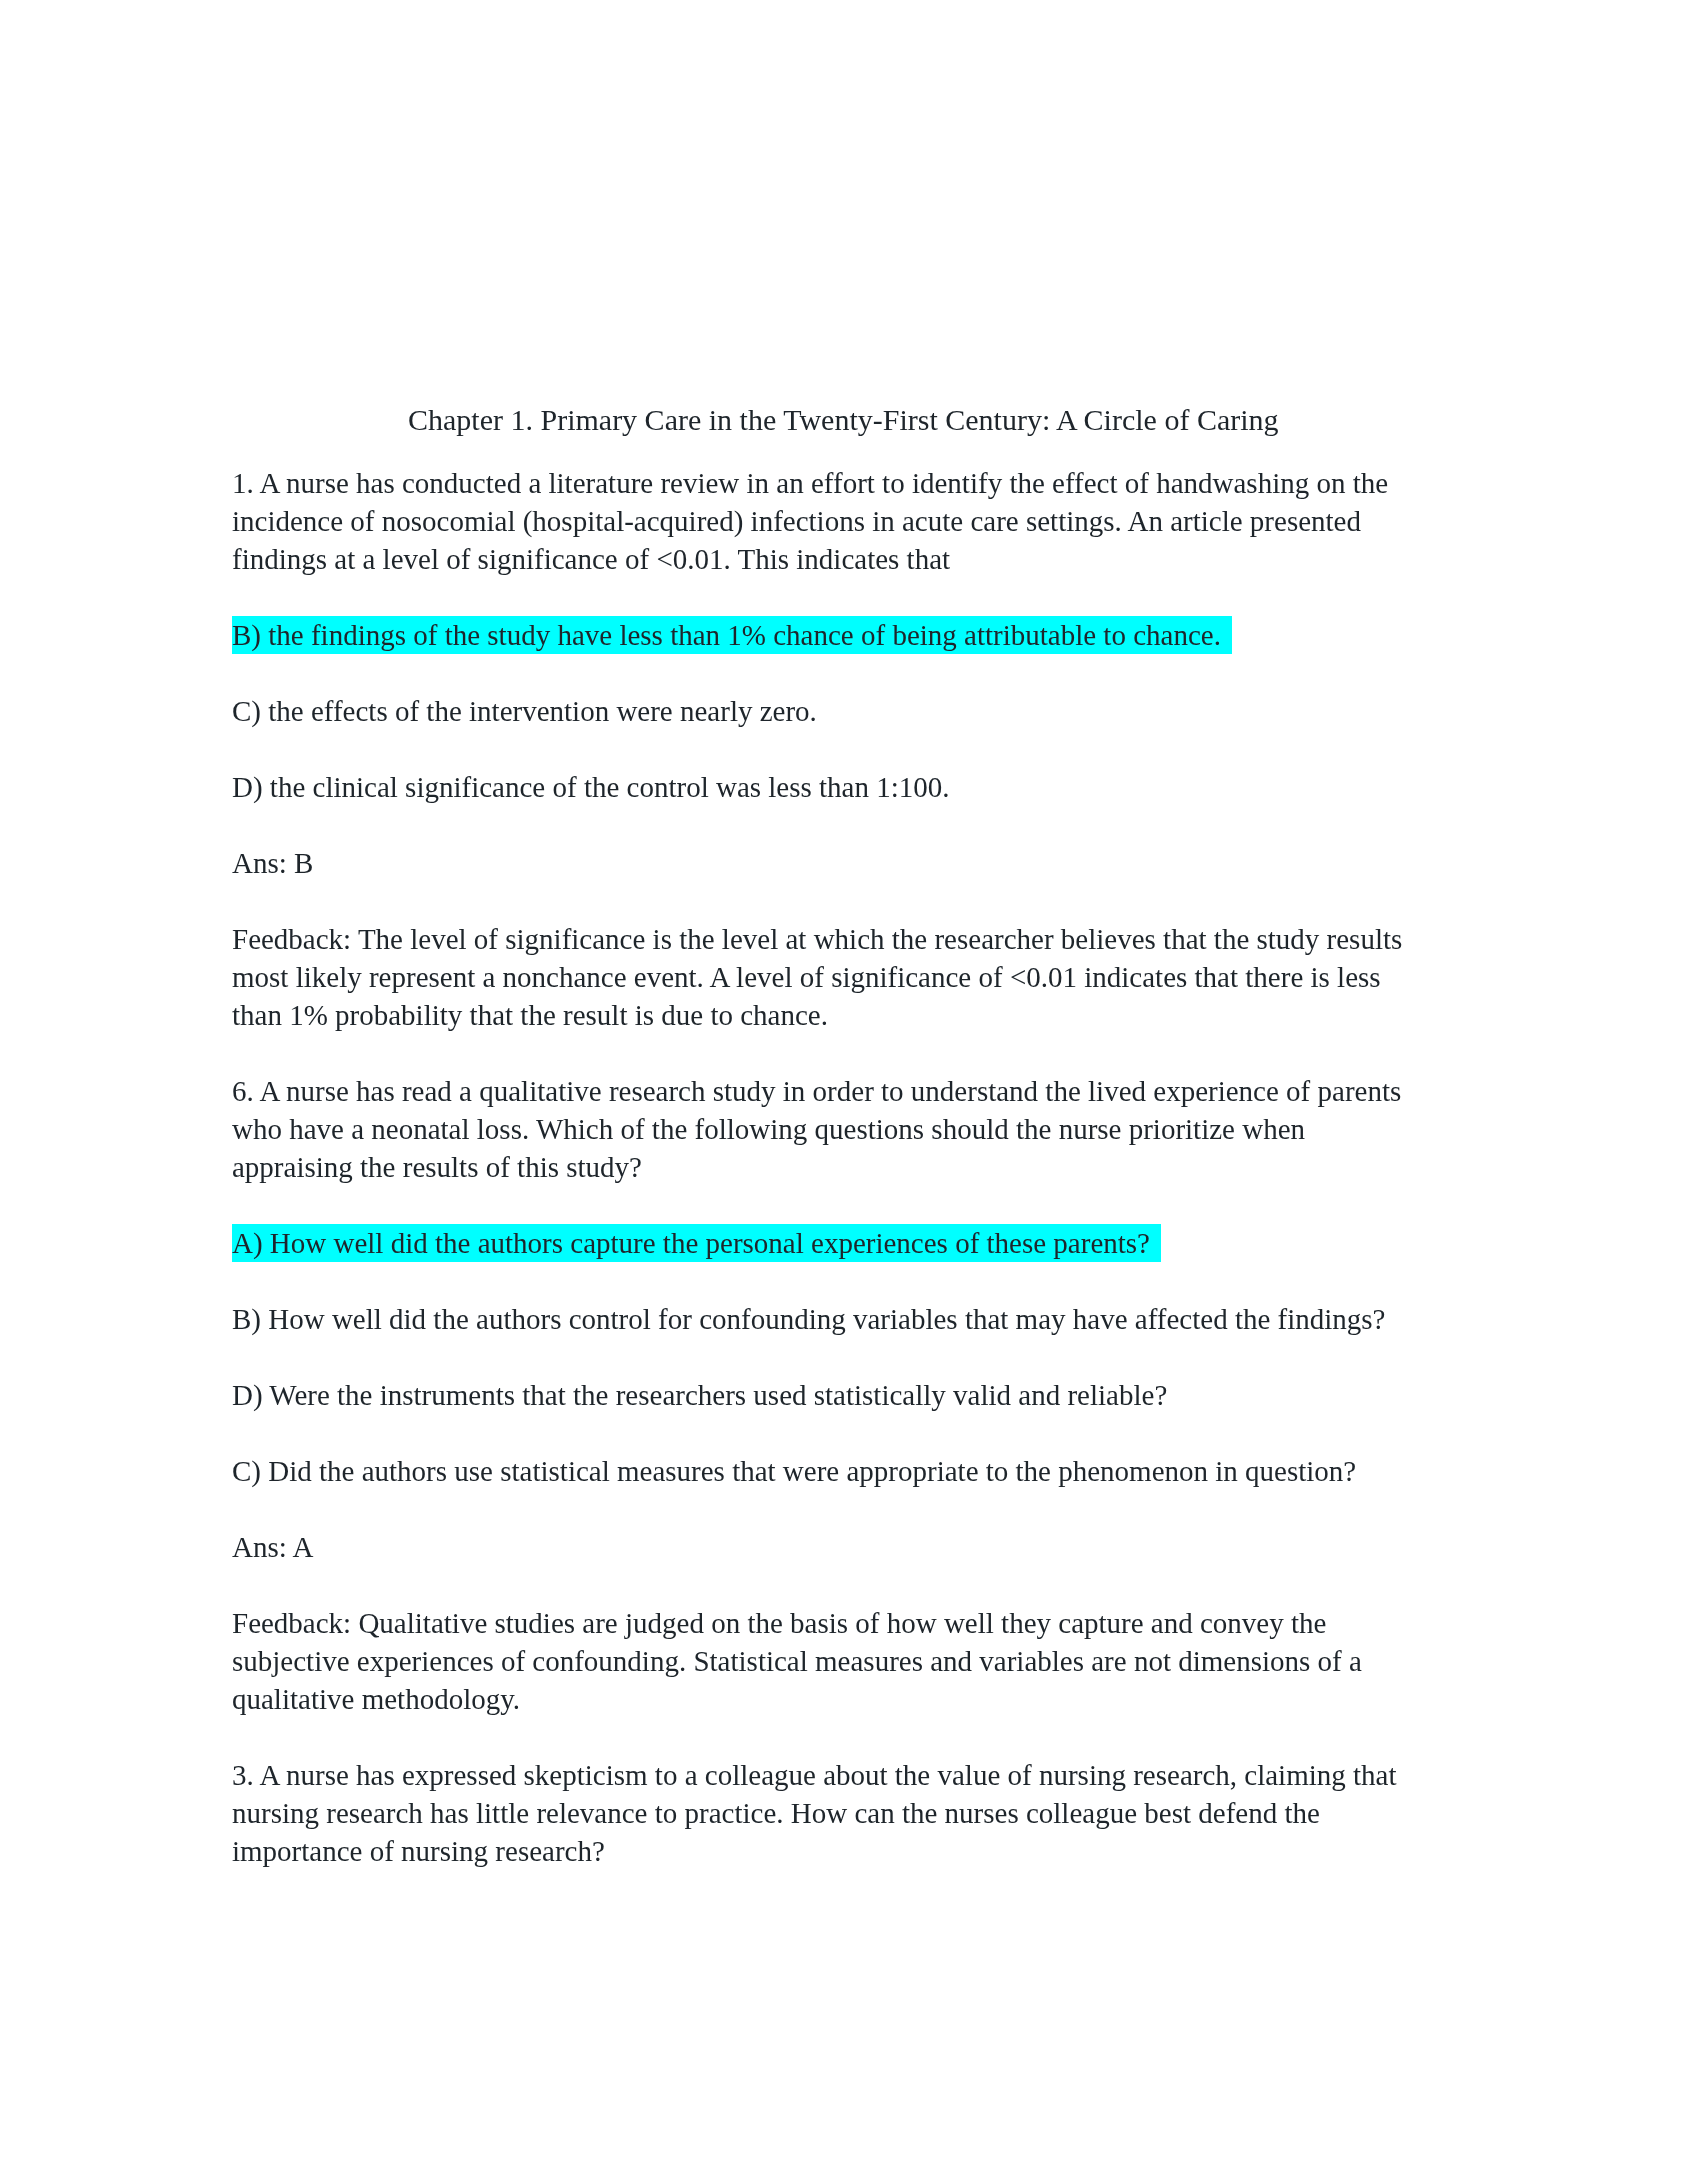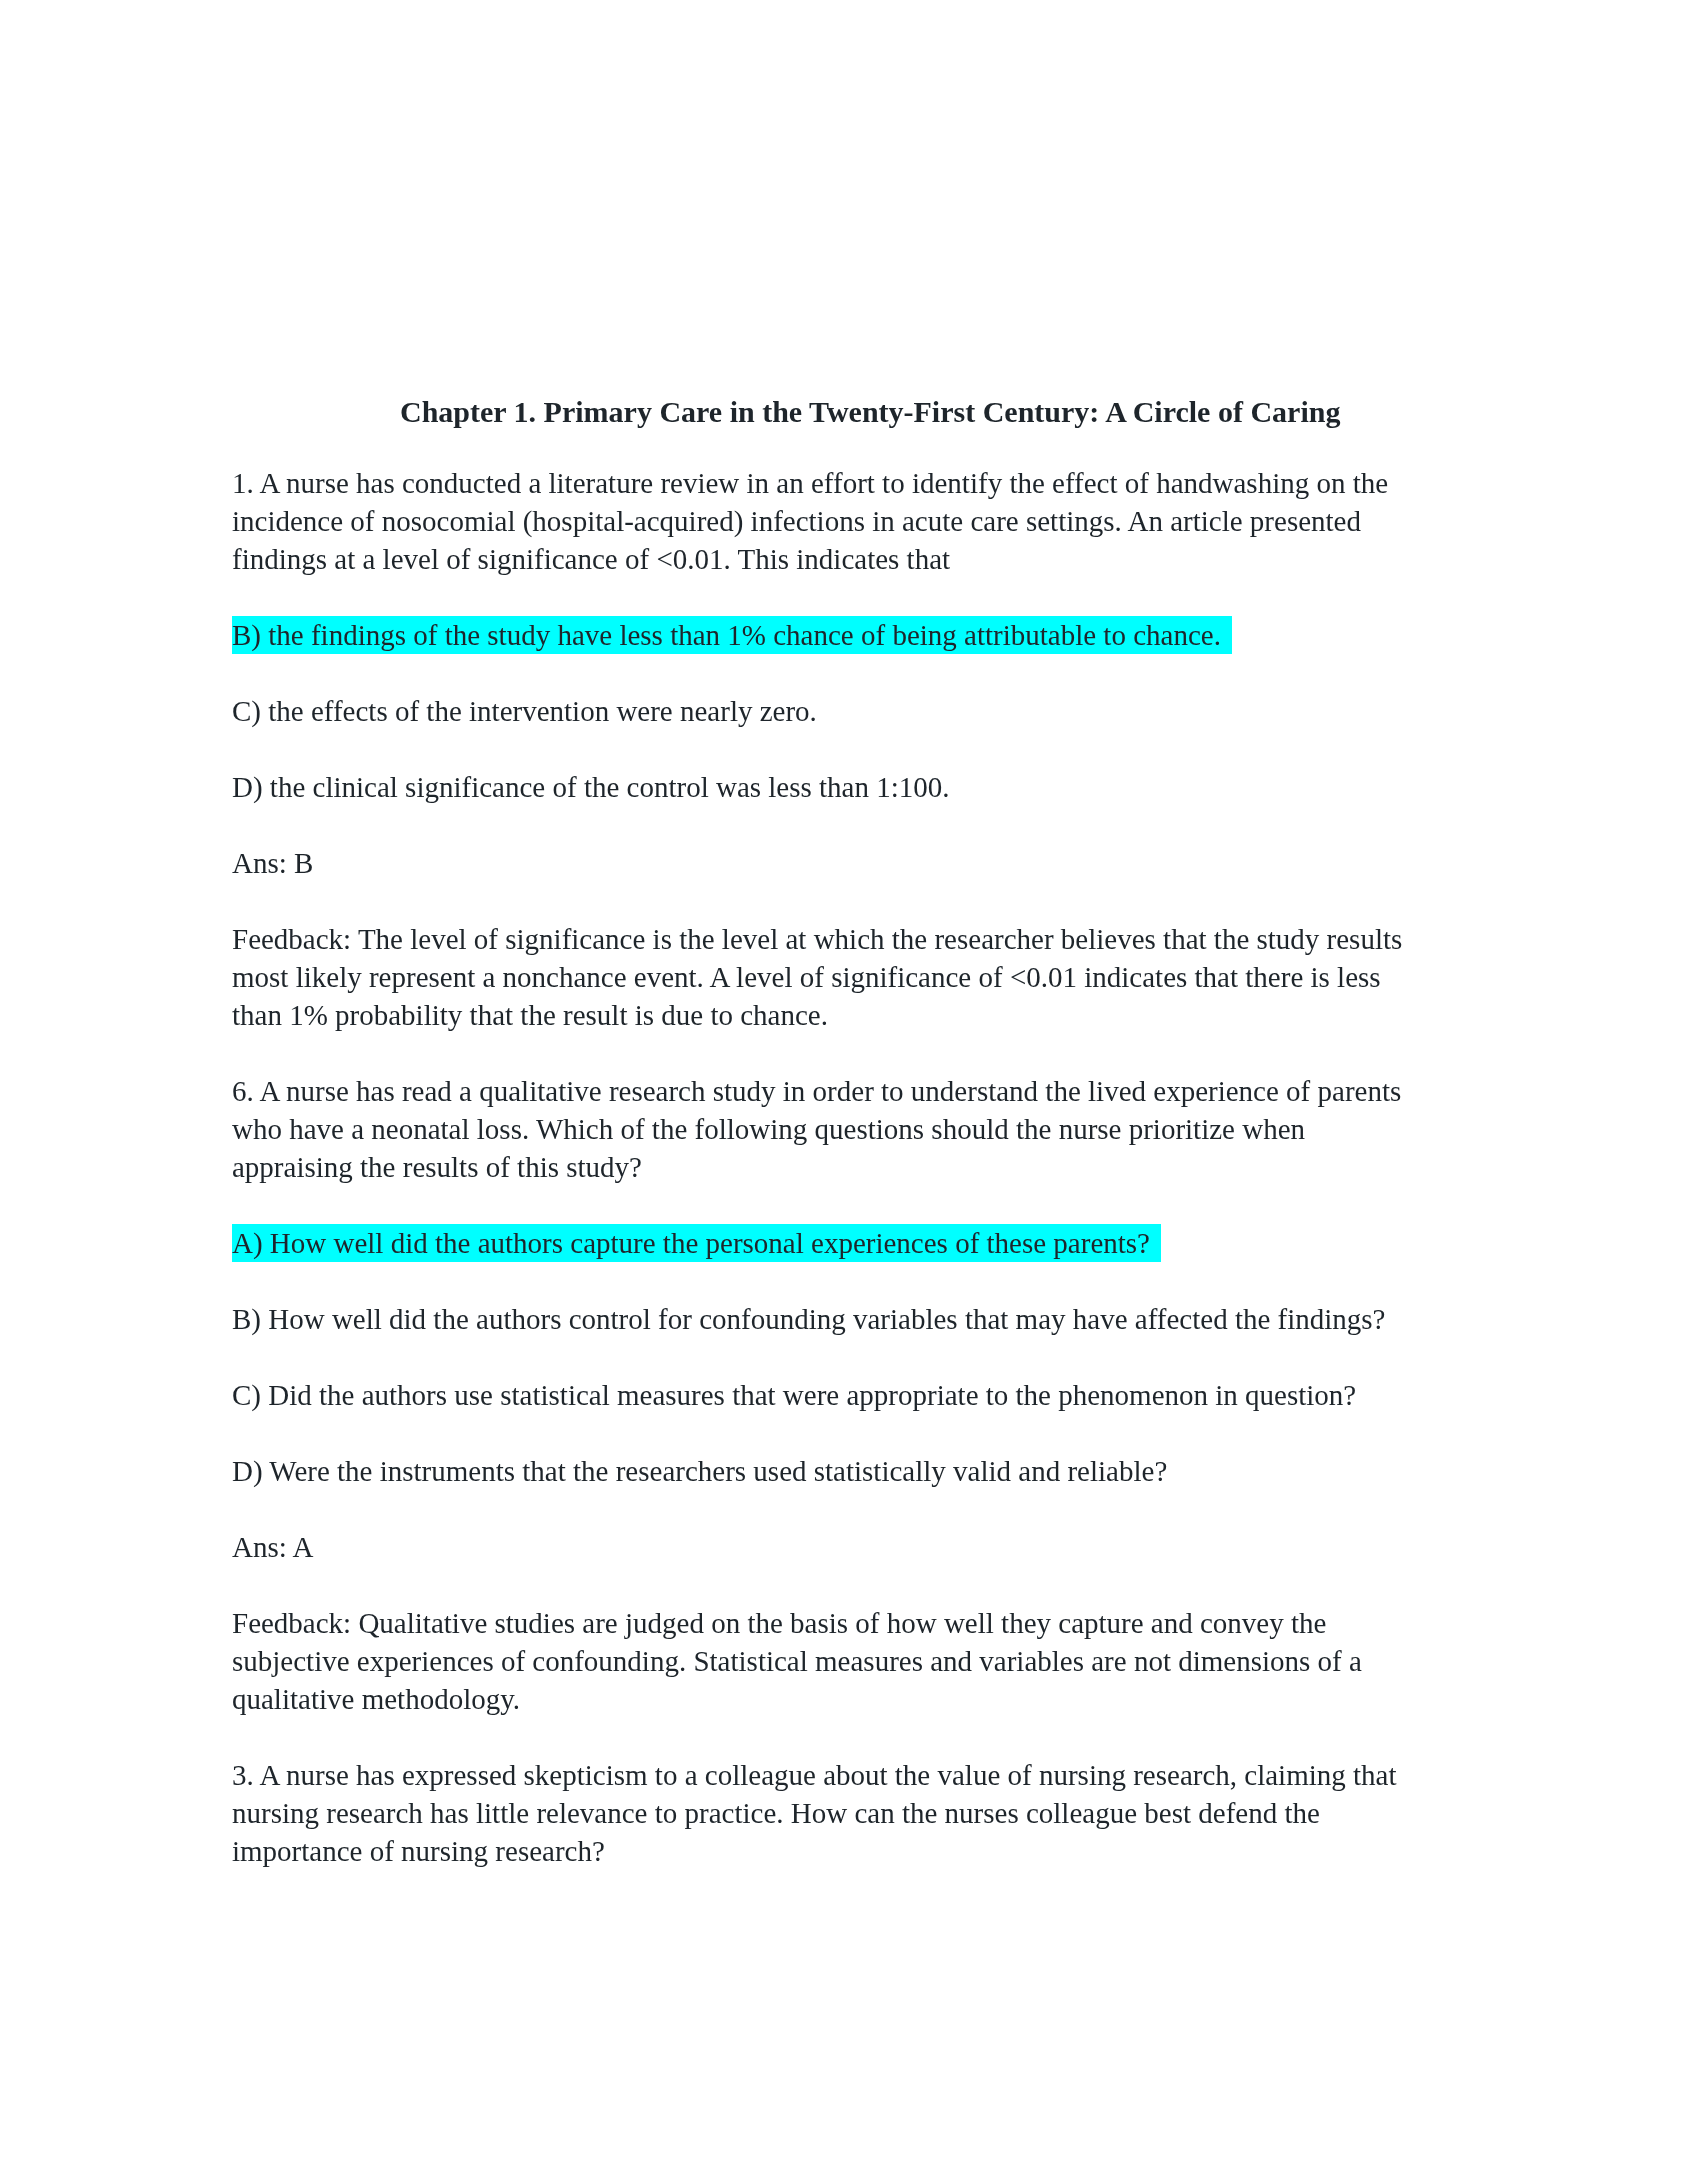--- a/index.html
+++ b/index.html
@@ -21,24 +21,24 @@
       top: 0;
       width: 1683px;
       height: 2178px;
       background: #ffffff;
     }
     .title {
       position: absolute;
       left: 396px;
       top: 389px;
       font-size: 30px;
-      font-weight: bold;
+      font-weight: normal;
       line-height: 38px;
       white-space: nowrap;
-      margin: 4px;
+      margin: 12px;
     }
     .content {
       position: absolute;
       left: 232px;
       top: 464px;
       width: 1346px;
       font-size: 29px;
       line-height: 38px;
     }
     .para {
@@ -94,24 +94,24 @@
       <span class="line">who have a neonatal loss. Which of the following questions should the nurse prioritize when</span>
       <span class="line">appraising the results of this study?</span>
     </div>
     <div class="para">
       <span class="line"><span class="hl">A) How well did the authors capture the personal experiences of these parents?</span></span>
     </div>
     <div class="para">
       <span class="line">B) How well did the authors control for confounding variables that may have affected the findings?</span>
     </div>
     <div class="para">
-      <span class="line">C) Did the authors use statistical measures that were appropriate to the phenomenon in question?</span>
+      <span class="line">D) Were the instruments that the researchers used statistically valid and reliable?</span>
     </div>
     <div class="para">
-      <span class="line">D) Were the instruments that the researchers used statistically valid and reliable?</span>
+      <span class="line">C) Did the authors use statistical measures that were appropriate to the phenomenon in question?</span>
     </div>
     <div class="para">
       <span class="line">Ans: A</span>
     </div>
     <div class="para">
       <span class="line">Feedback: Qualitative studies are judged on the basis of how well they capture and convey the</span>
       <span class="line">subjective experiences of confounding. Statistical measures and variables are not dimensions of a</span>
       <span class="line">qualitative methodology.</span>
     </div>
 

